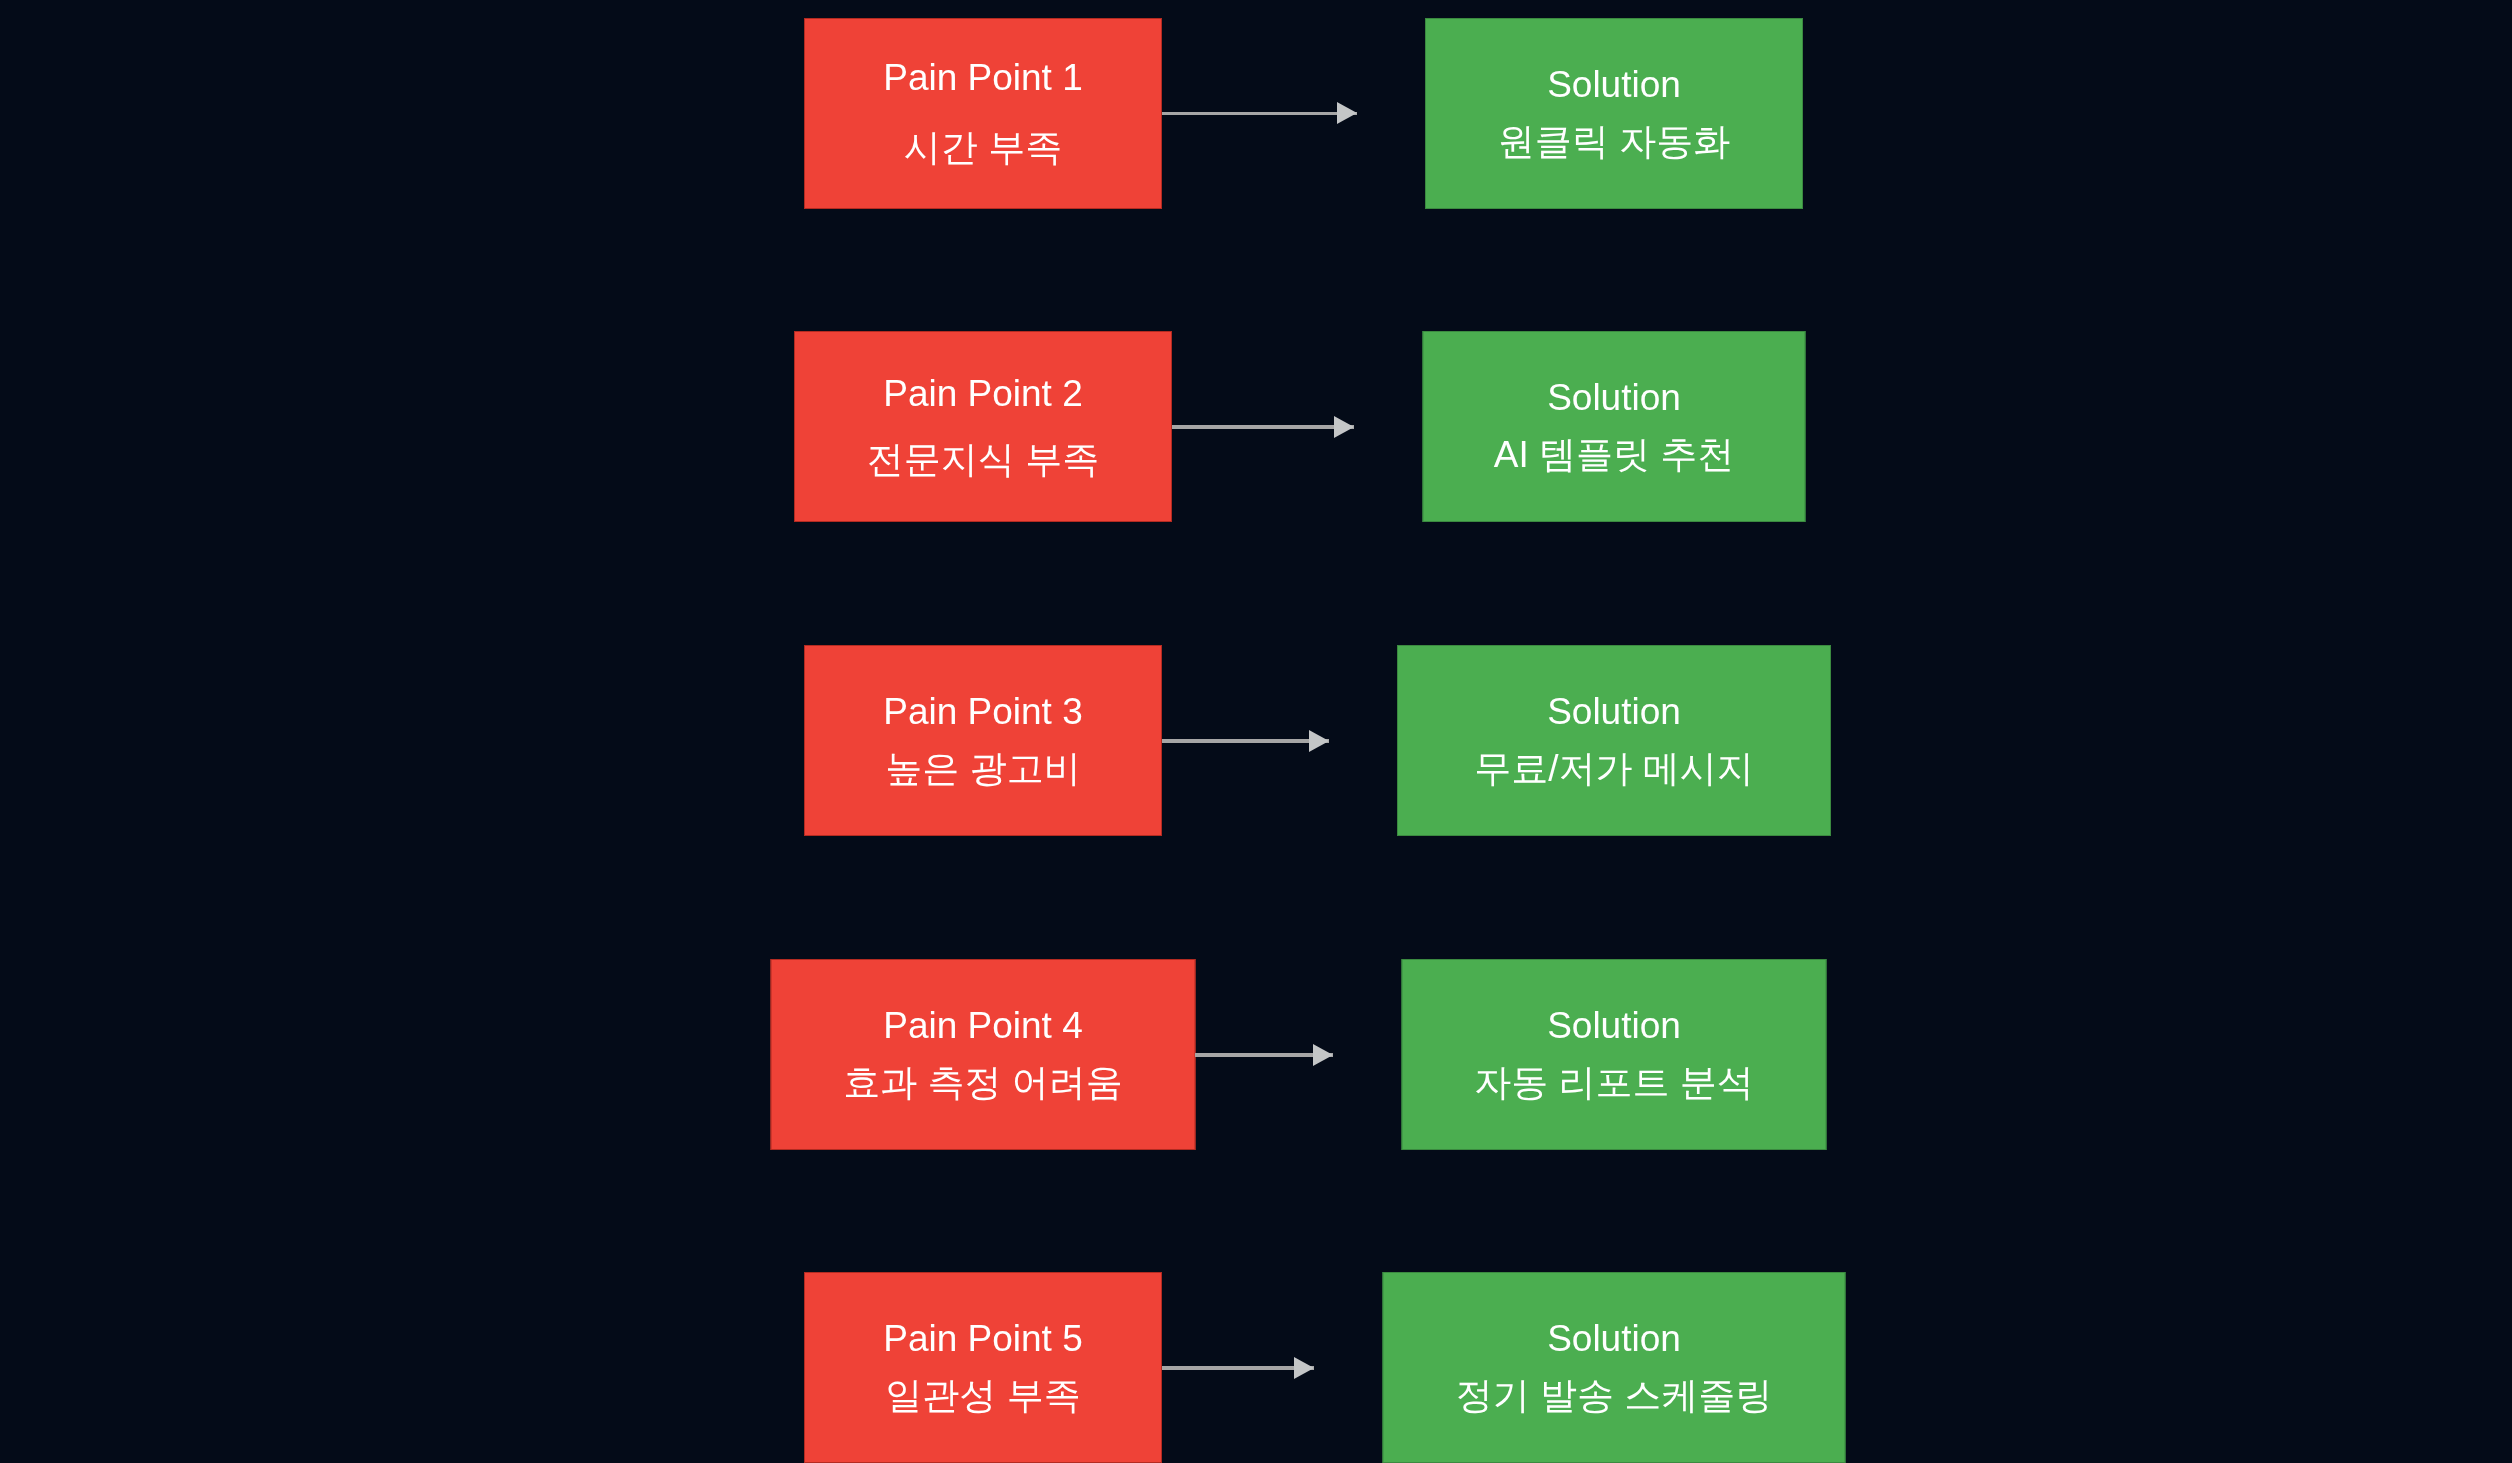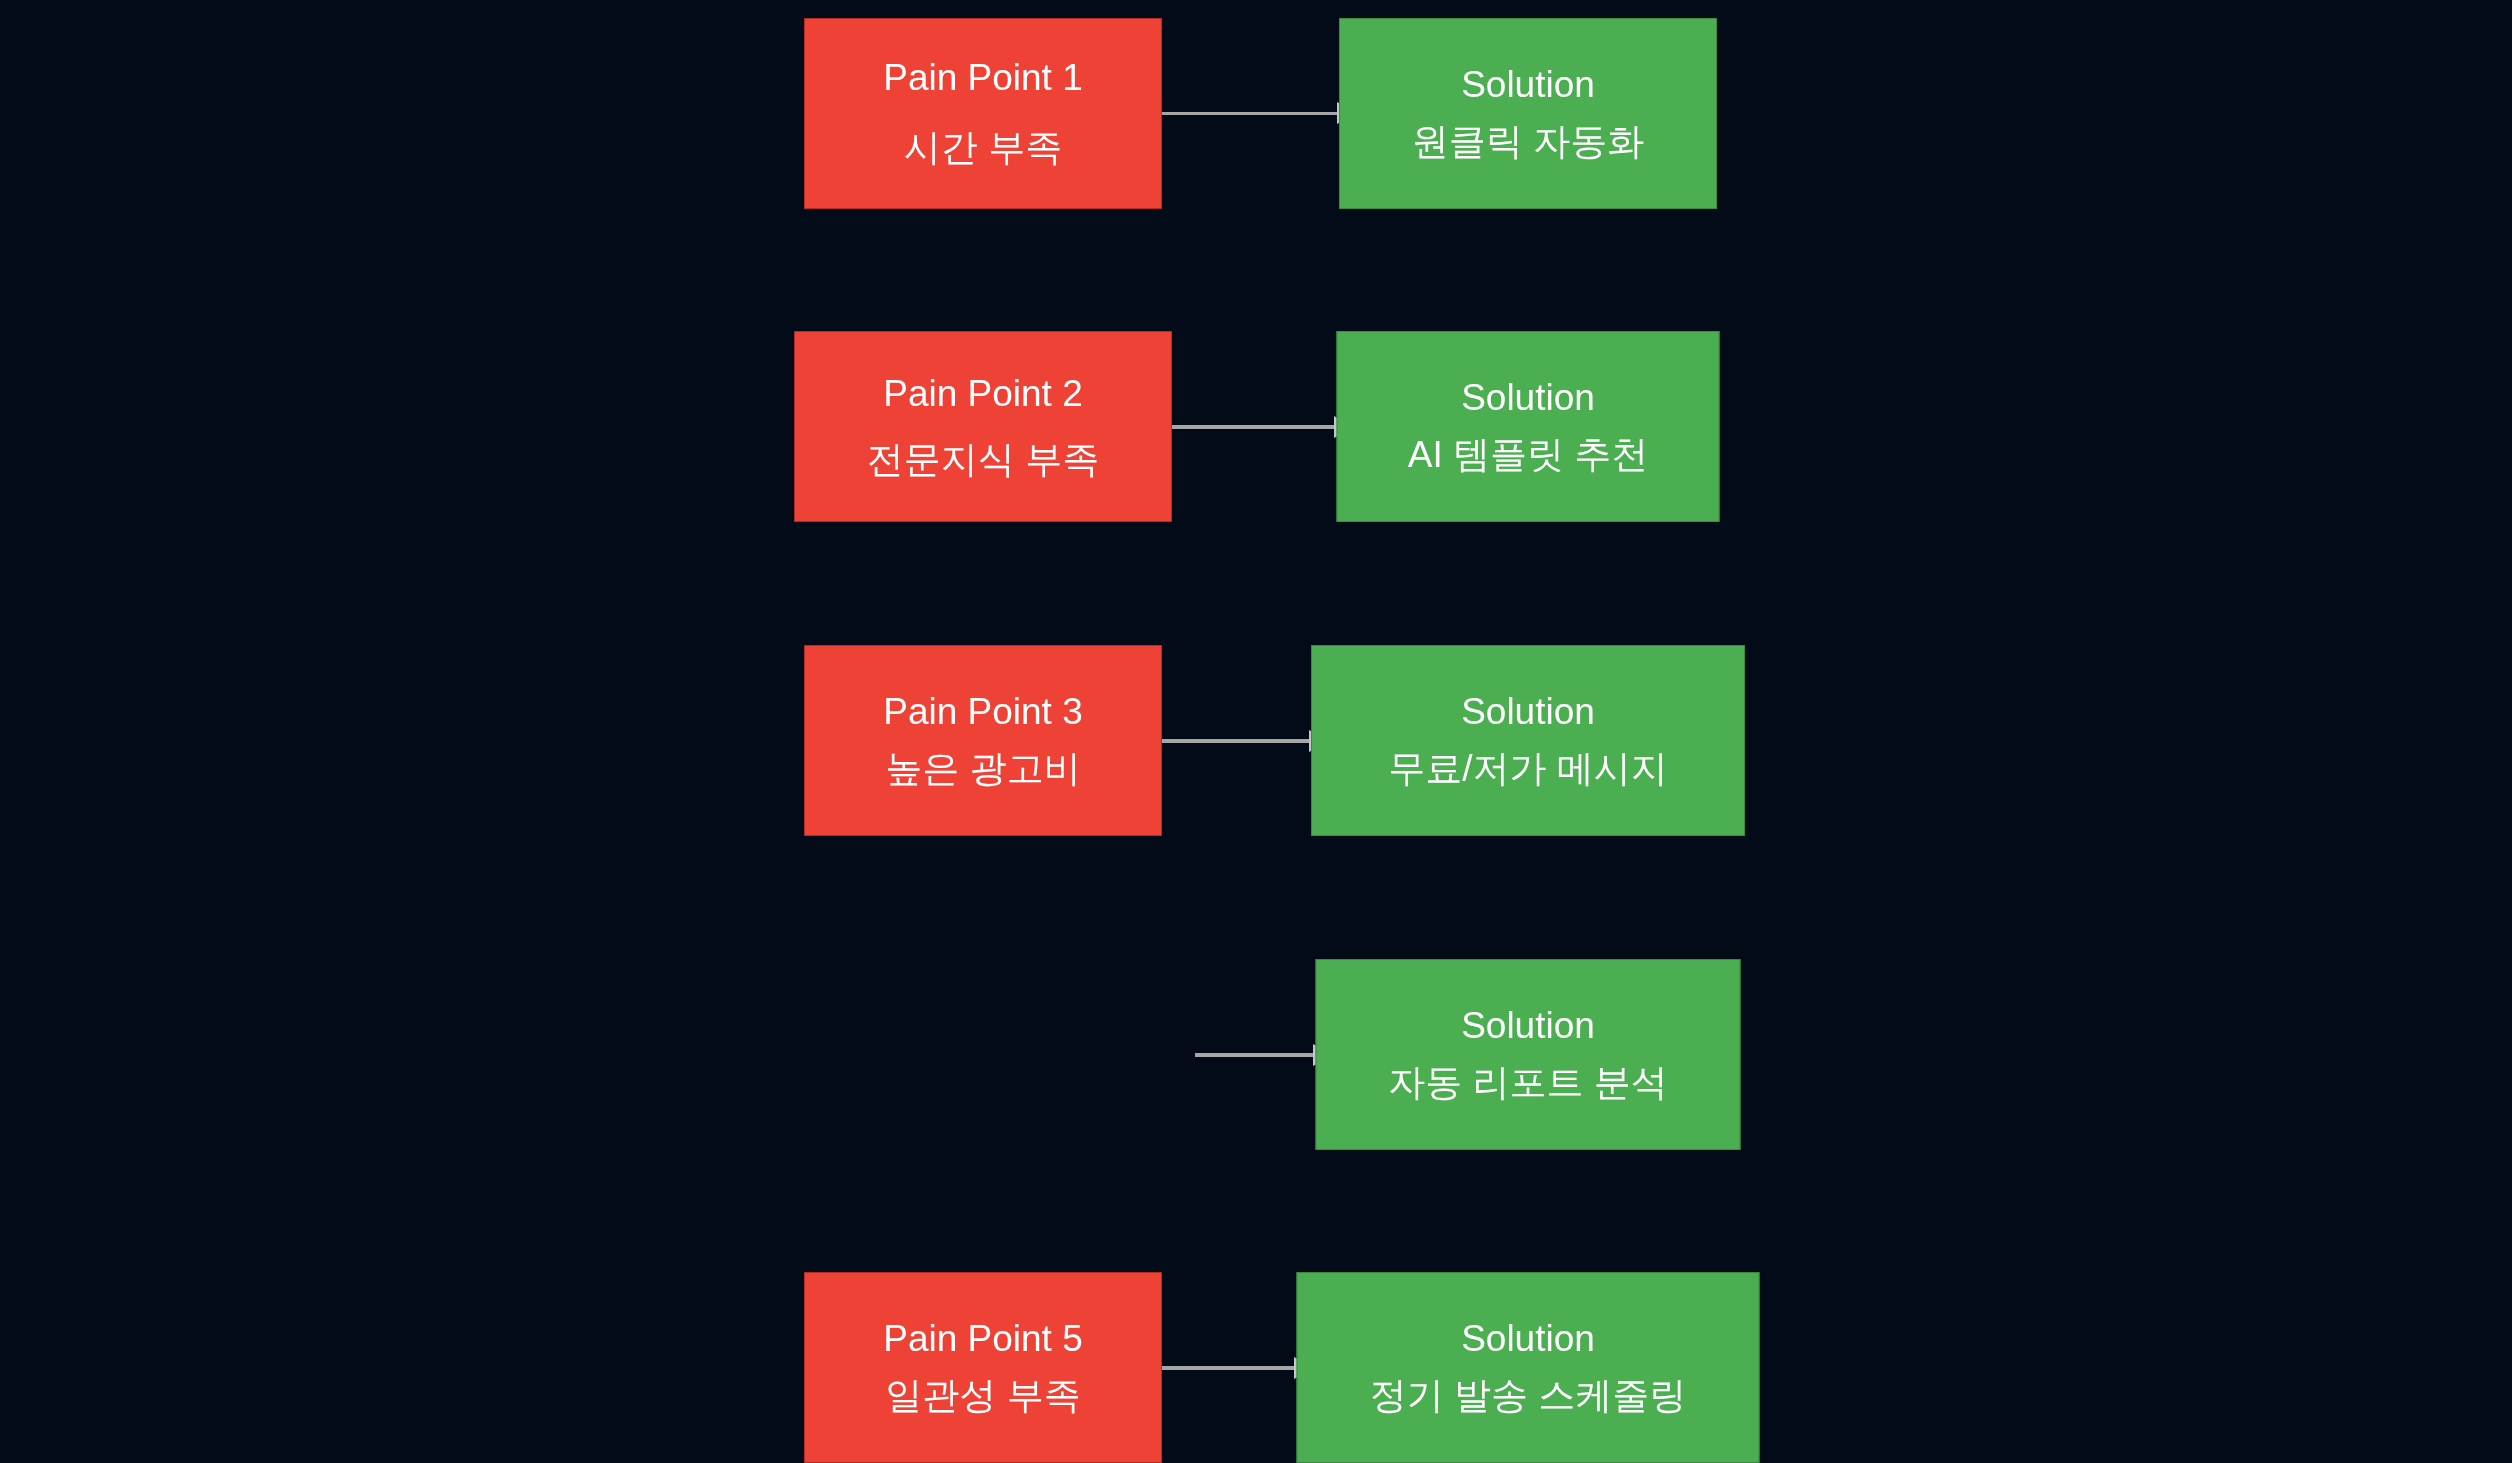--- a/index.html
+++ b/index.html
@@ -40,21 +40,21 @@
     color: var(--text, #FFFFFF);
     text-align: center;
   }
   .pain-box {
     left: 983px;
     transform: translateX(-50%);
     background: var(--pain-fill, #EF4237);
     border: 1.8px solid var(--pain-border, #B32B21);
   }
   .solution-box {
-    left: 1528px;
+    left: 1614px;
     transform: translateX(-50%);
     background: var(--sol-fill, #4BAE50);
     border: 1.8px solid var(--sol-border, #3B8A40);
   }
   
   .row1 .pain-box { width: 358px; gap: 26px; }
   .row2 .pain-box { width: 378px; gap: 22px; }
   .row3 .pain-box { width: 358px; }
   .row4 .pain-box { width: 425px; }
   .row5 .pain-box { width: 358px; }
@@ -125,20 +125,24 @@
       <div class="subtitle">높은 광고비</div>
     </div>
     <div class="arrow" style="left: 1162px; width: 167px; top: 94px;"></div>
     <div class="box solution-box">
       <div class="title">Solution</div>
       <div class="subtitle">무료/저가 메시지</div>
     </div>
   </div>
 
   <div class="row row4">
+    <div class="box pain-box">
+      <div class="title">Pain Point 4</div>
+      <div class="subtitle">효과 측정 어려움</div>
+    </div>
     <div class="arrow" style="left: 1195px; width: 138px; top: 94px;"></div>
     <div class="box solution-box">
       <div class="title">Solution</div>
       <div class="subtitle">자동 리포트 분석</div>
     </div>
   </div>
 
   <div class="row row5">
     <div class="box pain-box">
       <div class="title">Pain Point 5</div>

